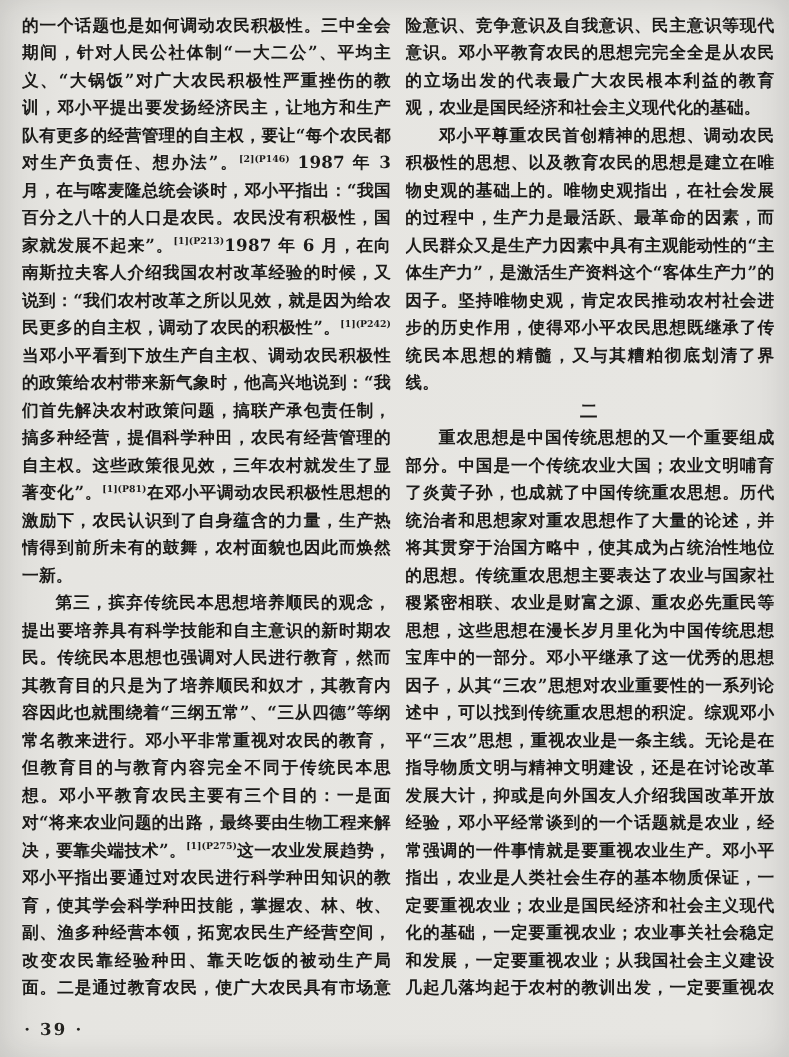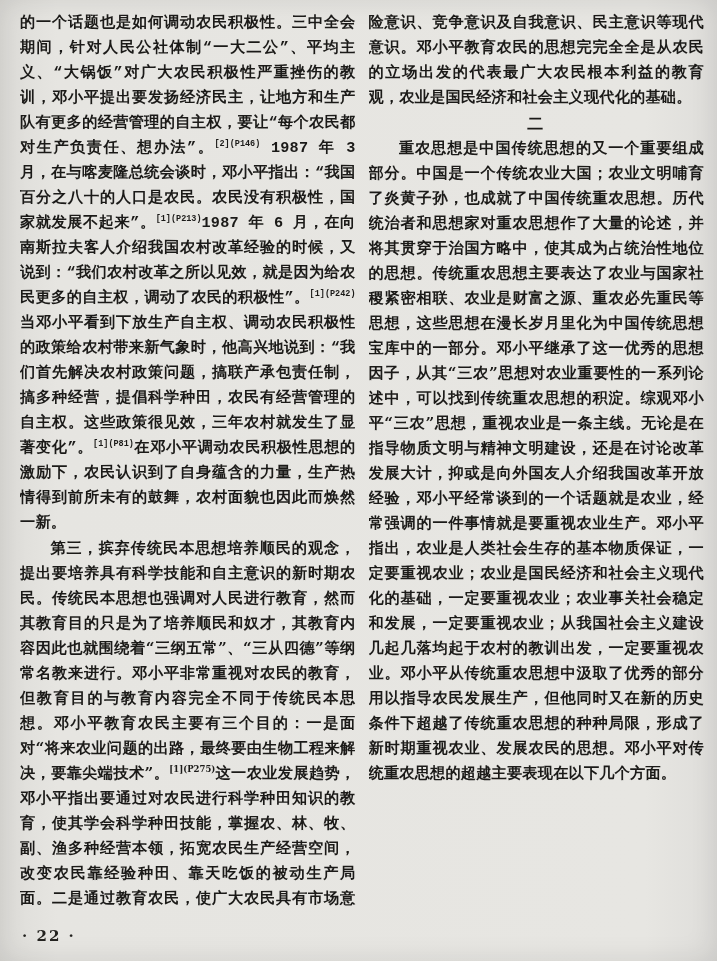--- a/index.html
+++ b/index.html
@@ -38,21 +38,21 @@
     line-height: 25px;
     font-weight: bold;
     text-align: justify;
     text-justify: inter-ideograph;
     color: #1b1a18;
     letter-spacing: 0.2px;
     overflow: hidden;
   }
   .para { margin: 0; }
   .para.indent { text-indent: 2em; }
-  .para.flush { text-indent: 0; font-family: Liberation Mono, monospace; }
+  .para.flush { text-indent: 0; }
   .para.center {
     text-indent: 0;
     text-align: center;
     font-size: 16px;
     letter-spacing: 2px;
   }
   sup.cite {
     font-size: 8.5px;
     font-weight: bold;
     line-height: 0;
@@ -74,18 +74,19 @@
 <body>
 
 <div class="page">
   <div class="columns">
     <div class="col" id="col-left">
         <div class="para flush">的一个话题也是如何调动农民积极性。三中全会期间，针对人民公社体制“一大二公”、平均主义、“大锅饭”对广大农民积极性严重挫伤的教训，邓小平提出要发扬经济民主，让地方和生产队有更多的经营管理的自主权，要让“每个农民都对生产负责任、想办法”。<sup class="cite">[2](P146)</sup> 1987 年 3 月，在与喀麦隆总统会谈时，邓小平指出：“我国百分之八十的人口是农民。农民没有积极性，国家就发展不起来”。<sup class="cite">[1](P213)</sup>1987 年 6 月，在向南斯拉夫客人介绍我国农村改革经验的时候，又说到：“我们农村改革之所以见效，就是因为给农民更多的自主权，调动了农民的积极性”。<sup class="cite">[1](P242)</sup>当邓小平看到下放生产自主权、调动农民积极性的政策给农村带来新气象时，他高兴地说到：“我们首先解决农村政策问题，搞联产承包责任制，搞多种经营，提倡科学种田，农民有经营管理的自主权。这些政策很见效，三年农村就发生了显著变化”。<sup class="cite">[1](P81)</sup>在邓小平调动农民积极性思想的激励下，农民认识到了自身蕴含的力量，生产热情得到前所未有的鼓舞，农村面貌也因此而焕然一新。</div>
         <div class="para indent">第三，摈弃传统民本思想培养顺民的观念，提出要培养具有科学技能和自主意识的新时期农民。传统民本思想也强调对人民进行教育，然而其教育目的只是为了培养顺民和奴才，其教育内容因此也就围绕着“三纲五常”、“三从四德”等纲常名教来进行。邓小平非常重视对农民的教育，但教育目的与教育内容完全不同于传统民本思想。邓小平教育农民主要有三个目的：一是面对“将来农业问题的出路，最终要由生物工程来解决，要靠尖端技术”。<sup class="cite">[1](P275)</sup>这一农业发展趋势，邓小平指出要通过对农民进行科学种田知识的教育，使其学会科学种田技能，掌握农、林、牧、副、渔多种经营本领，拓宽农民生产经营空间，改变农民靠经验种田、靠天吃饭的被动生产局面。二是通过教育农民，使广大农民具有市场意识、风险意识、竞争意识，从而推动农民走向市场，使农民学会利用市场需求带动、调节其生产经营，逐渐使农业形成产业化生产，提高农产品商品率，使农民迈上科学致富道路。邓小平经常强调要调动农民的生产积极性，指出农业生产之所以长期徘徊不前的一个重要原因就是教条主义和“左”的错误扼杀了农民的自主性，在新的历史时期，一定要“把生产经营的自主权力下放给农民” 在邓小平看来，调动农民生产积极性，指的就是在充分获得生产自主权的基础上，在市场利益机制的引导下，调动农民的生产积极性。三是通过对农民进行民主意识和自我管理意识的培养，使其学会自我管理乡村事物，从而使农村焕发出生机和活力。围绕这一教育目的，邓小平教育农民的主要内容就是对农民进行农业生产科学知识和现代管理方法的培训，向农民传输市场意识、风</div>
       </div>
     <div class="col" id="col-right">
         <div class="para flush">险意识、竞争意识及自我意识、民主意识等现代意识。邓小平教育农民的思想完完全全是从农民的立场出发的代表最广大农民根本利益的教育观，农业是国民经济和社会主义现代化的基础。</div>
+        <div class="para indent">邓小平尊重农民首创精神的思想、调动农民积极性的思想、以及教育农民的思想是建立在唯物史观的基础上的。唯物史观指出，在社会发展的过程中，生产力是最活跃、最革命的因素，而人民群众又是生产力因素中具有主观能动性的“主体生产力”，是激活生产资料这个“客体生产力”的因子。坚持唯物史观，肯定农民推动农村社会进步的历史作用，使得邓小平农民思想既继承了传统民本思想的精髓，又与其糟粕彻底划清了界线。</div>
         <div class="para center">二</div>
         <div class="para indent">重农思想是中国传统思想的又一个重要组成部分。中国是一个传统农业大国；农业文明哺育了炎黄子孙，也成就了中国传统重农思想。历代统治者和思想家对重农思想作了大量的论述，并将其贯穿于治国方略中，使其成为占统治性地位的思想。传统重农思想主要表达了农业与国家社稷紧密相联、农业是财富之源、重农必先重民等思想，这些思想在漫长岁月里化为中国传统思想宝库中的一部分。邓小平继承了这一优秀的思想因子，从其“三农”思想对农业重要性的一系列论述中，可以找到传统重农思想的积淀。综观邓小平“三农”思想，重视农业是一条主线。无论是在指导物质文明与精神文明建设，还是在讨论改革发展大计，抑或是向外国友人介绍我国改革开放经验，邓小平经常谈到的一个话题就是农业，经常强调的一件事情就是要重视农业生产。邓小平指出，农业是人类社会生存的基本物质保证，一定要重视农业；农业是国民经济和社会主义现代化的基础，一定要重视农业；农业事关社会稳定和发展，一定要重视农业；从我国社会主义建设几起几落均起于农村的教训出发，一定要重视农业。邓小平从传统重农思想中汲取了优秀的部分用以指导农民发展生产，但他同时又在新的历史条件下超越了传统重农思想的种种局限，形成了新时期重视农业、发展农民的思想。邓小平对传统重农思想的超越主要表现在以下几个方面。</div>
       </div>
   </div>
-  <div class="footer">· 22 ·</div>
+  <div class="footer">· 39 ·</div>
 </div>
 
 </body></html>

